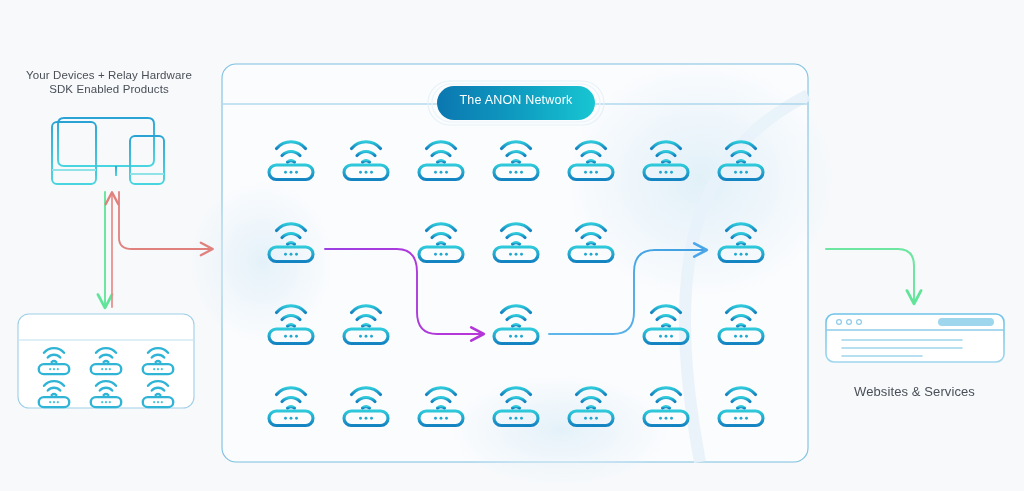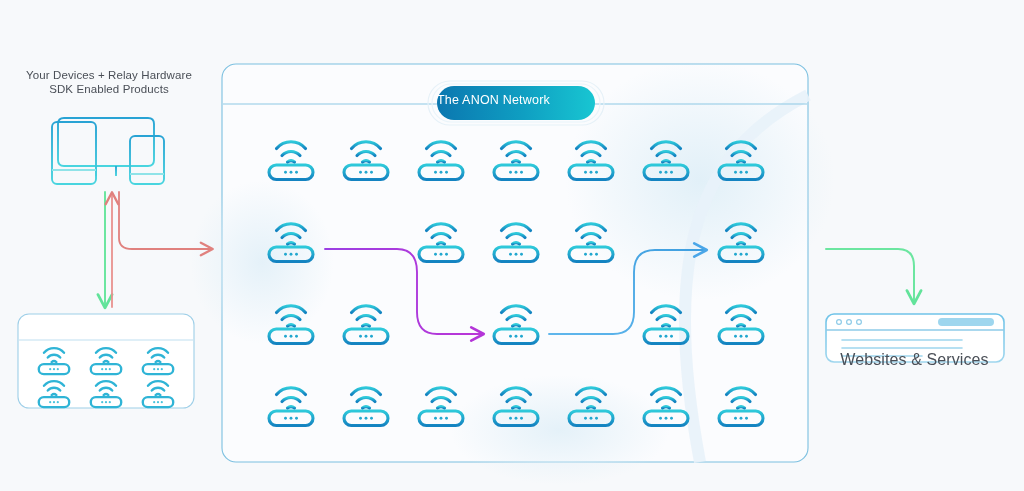--- a/index.html
+++ b/index.html
@@ -16,25 +16,25 @@
   .lbl{
     position:absolute;
     color:#4a4f57;
     font-size:11.5px;
     line-height:14px;
     text-align:center;
     white-space:pre;
     letter-spacing:.1px;
   }
   #devices-label{left:0;top:68px;width:218px;}
-  #websites-label{left:812px;top:353px;width:205px;font-size:16px;}
+  #websites-label{left:812px;top:385px;width:205px;font-size:13px;}
   #dda-title{left:18px;top:320px;width:176px;font-size:10.5px;color:#5a6068;}
   #anon-badge-text{
     position:absolute;left:437px;top:93px;width:158px;
-    text-align:left;color:#ffffff;font-size:12.5px;letter-spacing:.2px;
+    text-align:center;color:#ffffff;font-size:12.5px;letter-spacing:.2px;
   }
 </style>
 </head>
 <body>
 
 <div id="stage">
 
   <svg width="1024" height="491" viewBox="0 0 1024 491">
     <defs>
       <linearGradient id="badgeGrad" x1="0" y1="0" x2="1" y2="0">

